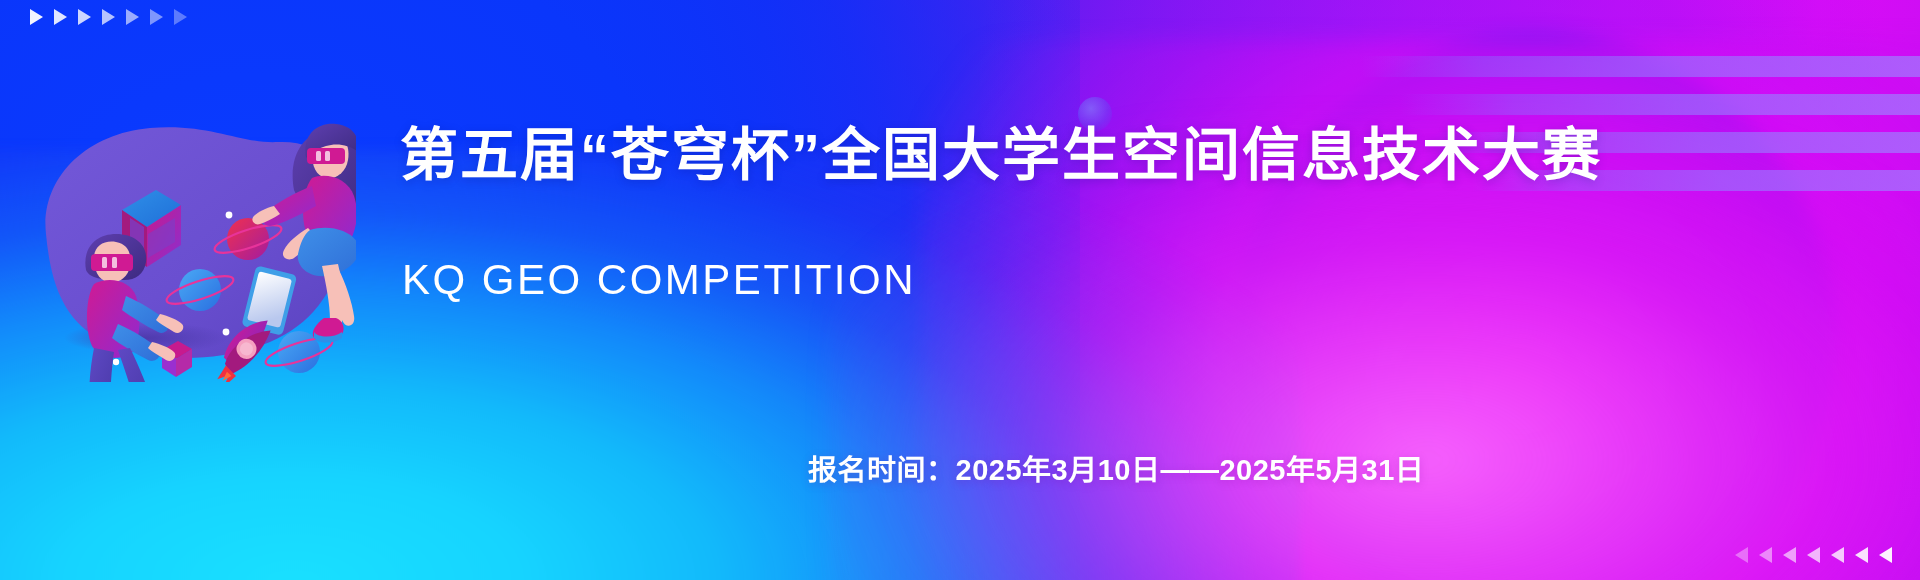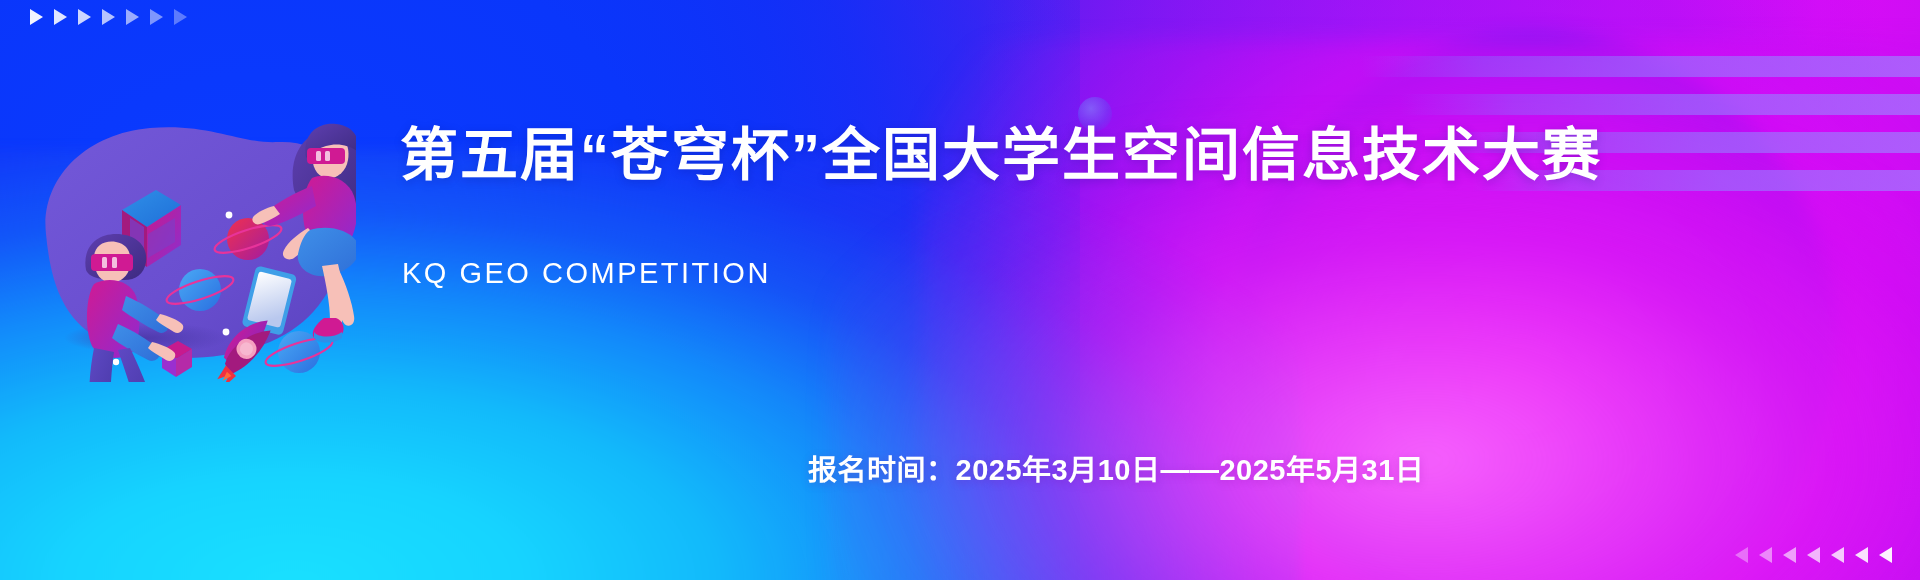--- a/index.html
+++ b/index.html
@@ -191,21 +191,21 @@
     color: #ffffff;
     letter-spacing: 2px;
     white-space: nowrap;
     text-shadow: 0 2px 10px rgba(10,20,120,0.22);
   }
 
   .subheadline {
     position: absolute;
     left: 402px;
     top: 259px;
-    font-size: 29px;
+    font-size: 42px;
     line-height: 1;
     font-weight: normal;
     color: #ffffff;
     letter-spacing: 2.5px;
     white-space: nowrap;
   }
 
   .reg-time {
     position: absolute;
     left: 808px;

